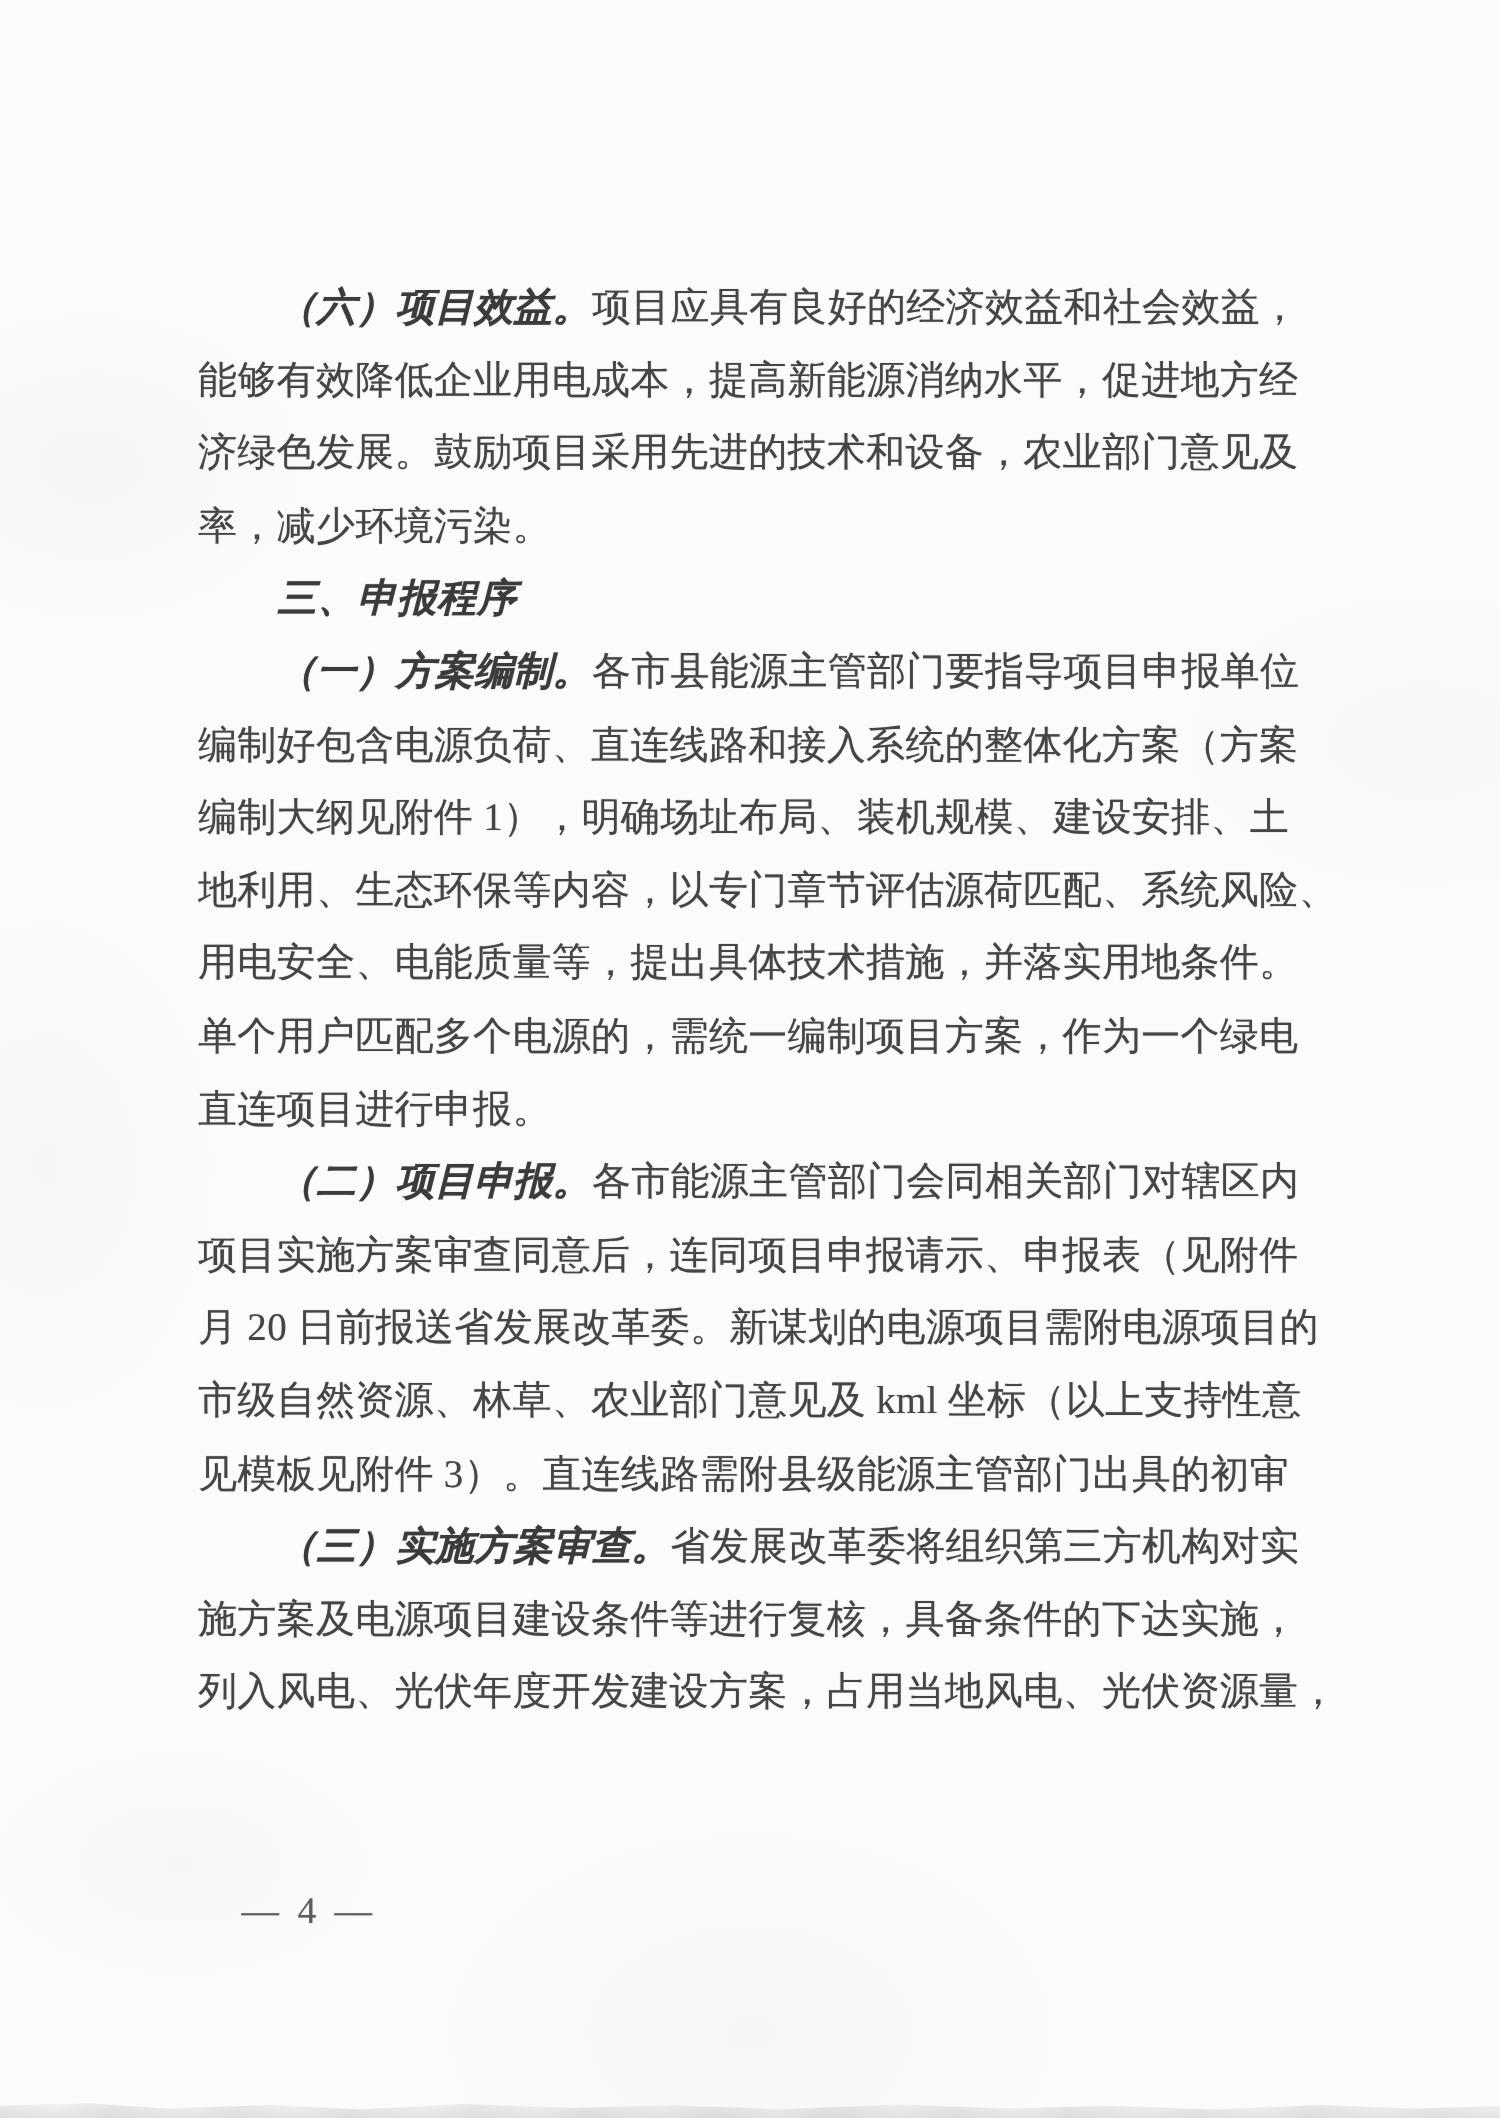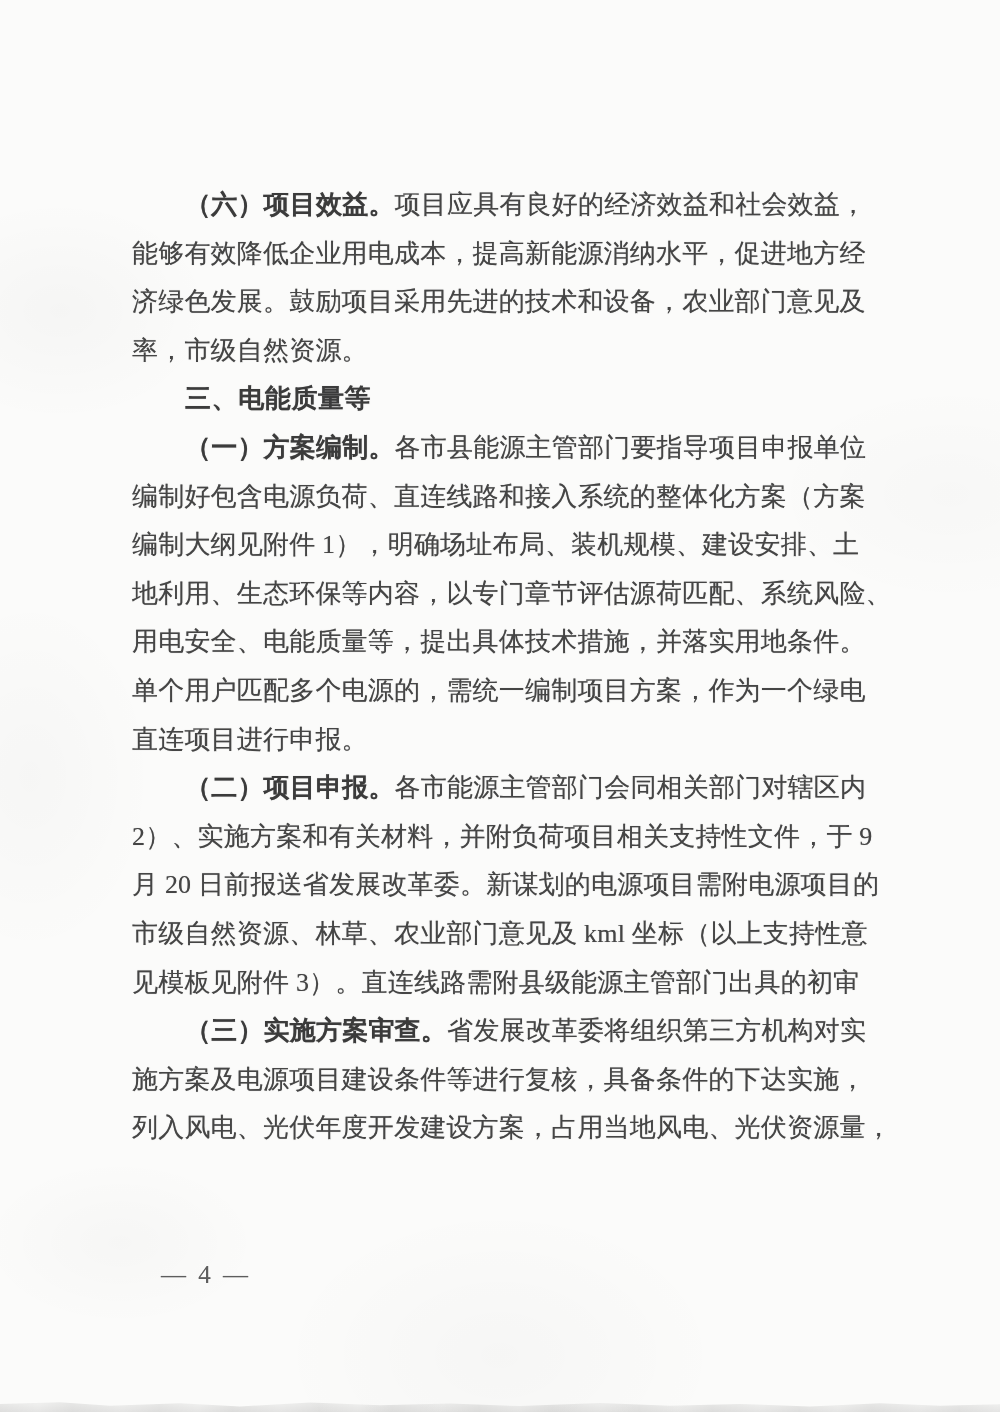--- a/index.html
+++ b/index.html
@@ -32,20 +32,21 @@
     line-height: 48.6px;
     font-size: 26px;
     color: #454545;
     white-space: nowrap;
     letter-spacing: 0.2px;
     text-shadow: 0 0 0.7px rgba(70,70,70,0.55);
   }
   .line .seg-bold {
     font-weight: bold;
     color: #3b3b3b;
+    font-style: italic;
   }
   .line.indent {
     padding-left: 53px;
   }
   .line.heading {
     font-weight: bold;
     color: #383838;
     letter-spacing: 0.6px;
   }
   .footer-page-number {
@@ -73,31 +74,31 @@
     clip-path: polygon(0 42%, 6% 30%, 11% 55%, 18% 38%, 24% 60%, 31% 33%, 38% 52%, 45% 40%, 52% 58%, 60% 36%, 67% 55%, 74% 42%, 81% 60%, 88% 38%, 94% 55%, 100% 44%, 100% 100%, 0 100%);
   }
 </style>
 </head>
 <body>
 
 <div class="content" id="document-body">
     <div class="line indent"><span class="seg-bold">（六）项目效益。</span><span class="seg-normal">项目应具有良好的经济效益和社会效益，</span></div>
     <div class="line"><span class="seg-normal">能够有效降低企业用电成本，提高新能源消纳水平，促进地方经</span></div>
     <div class="line"><span class="seg-normal">济绿色发展。鼓励项目采用先进的技术和设备，农业部门意见及</span></div>
-    <div class="line"><span class="seg-normal">率，市级自然资源。</span></div>
-    <div class="line indent heading"><span class="seg-bold">三、电能质量等</span></div>
+    <div class="line"><span class="seg-normal">率，减少环境污染。</span></div>
+    <div class="line indent heading"><span class="seg-bold">三、申报程序</span></div>
     <div class="line indent"><span class="seg-bold">（一）方案编制。</span><span class="seg-normal">各市县能源主管部门要指导项目申报单位</span></div>
     <div class="line"><span class="seg-normal">编制好包含电源负荷、直连线路和接入系统的整体化方案（方案</span></div>
     <div class="line"><span class="seg-normal">编制大纲见附件 1），明确场址布局、装机规模、建设安排、土</span></div>
     <div class="line"><span class="seg-normal">地利用、生态环保等内容，以专门章节评估源荷匹配、系统风险、</span></div>
     <div class="line"><span class="seg-normal">用电安全、电能质量等，提出具体技术措施，并落实用地条件。</span></div>
     <div class="line"><span class="seg-normal">单个用户匹配多个电源的，需统一编制项目方案，作为一个绿电</span></div>
     <div class="line"><span class="seg-normal">直连项目进行申报。</span></div>
     <div class="line indent"><span class="seg-bold">（二）项目申报。</span><span class="seg-normal">各市能源主管部门会同相关部门对辖区内</span></div>
-    <div class="line"><span class="seg-normal">2）、实施方案和有关材料，并附负荷项目相关支持性文件，于 9</span></div>
+    <div class="line"><span class="seg-normal">项目实施方案审查同意后，连同项目申报请示、申报表（见附件</span></div>
     <div class="line"><span class="seg-normal">月 20 日前报送省发展改革委。新谋划的电源项目需附电源项目的</span></div>
     <div class="line"><span class="seg-normal">市级自然资源、林草、农业部门意见及 kml 坐标（以上支持性意</span></div>
     <div class="line"><span class="seg-normal">见模板见附件 3）。直连线路需附县级能源主管部门出具的初审</span></div>
     <div class="line indent"><span class="seg-bold">（三）实施方案审查。</span><span class="seg-normal">省发展改革委将组织第三方机构对实</span></div>
     <div class="line"><span class="seg-normal">施方案及电源项目建设条件等进行复核，具备条件的下达实施，</span></div>
     <div class="line"><span class="seg-normal">列入风电、光伏年度开发建设方案，占用当地风电、光伏资源量，</span></div>
   </div>
 
 <div class="footer-page-number">— 4 —</div>
 

